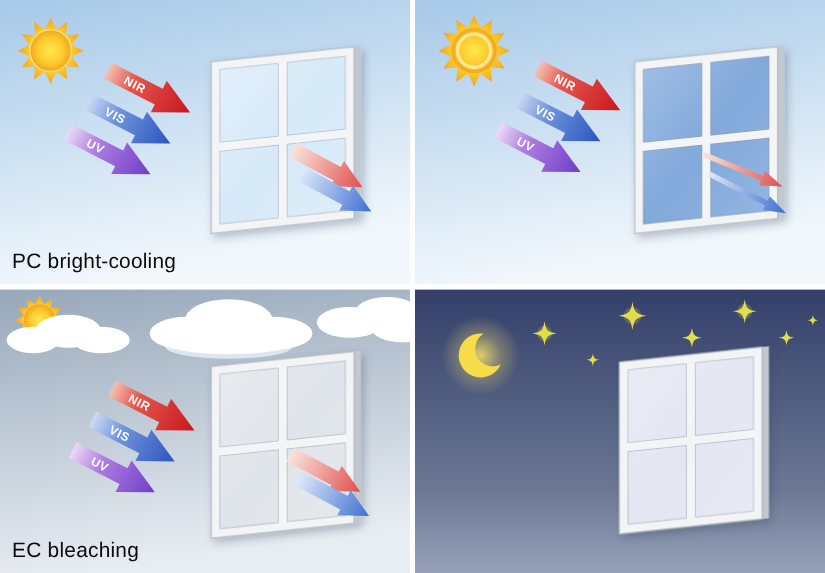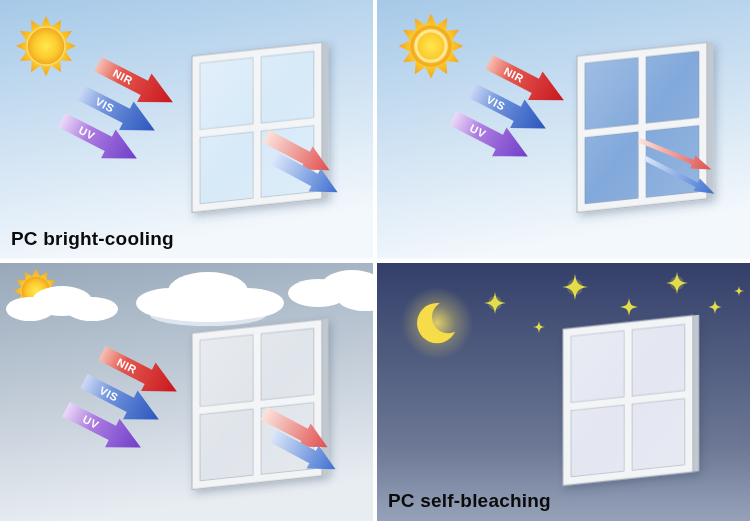--- a/index.html
+++ b/index.html
@@ -15,21 +15,21 @@
     display: grid;
     grid-template-columns: 1fr 1fr;
     grid-template-rows: 1fr 1fr;
     gap: 4px;
     background: #ffffff;
   }
   .panel { position: relative; margin: 0; overflow: hidden; }
   .panel-svg { position: absolute; inset: 0; width: 100%; height: 100%; display: block; }
   .caption {
     position: absolute; left: 11px; bottom: 9px;
-    font-size: 19px; font-weight: 700; color: #0b0b0b;
+    font-size: 19px; font-weight: 400; color: #0b0b0b;
     letter-spacing: 0.2px; white-space: nowrap;
   }
   .arrow-label {
     font-family: "Liberation Sans", sans-serif;
     font-size: 11px; font-weight: 700; fill: #ffffff; letter-spacing: 0.6px;
   }
 </style>
 </head>
 <body>
 
@@ -232,20 +232,21 @@
         </g>
         <rect x="8" y="8" width="114" height="140" fill="url(#g-glass)" opacity="0.5"></rect>
       </g>
       <g transform="translate(264,150) rotate(28)">
         <use href="#arrow-med" fill="url(#g-theat)"></use>
       </g>
       <g transform="translate(272,172) rotate(28)">
         <use href="#arrow-med" fill="url(#g-tlight)"></use>
       </g>
     </svg>
+    <figcaption class="caption">EC bleaching</figcaption>
   </figure>
 
   <figure class="panel">
     <svg class="panel-svg" viewBox="0 0 373 258" preserveAspectRatio="none">
       <rect x="0" y="0" width="373" height="258" fill="url(#g-skynight)"></rect>
       <g transform="translate(60,60)">
         <circle r="36" fill="url(#g-moonglow)"></circle>
         <g mask="url(#moon-mask)">
           <circle r="20" fill="#f7dc4a"></circle>
         </g>
@@ -281,16 +282,15 @@
         <rect x="0" y="0" width="130" height="156" fill="#f2f4f6" stroke="#aeb5bd" stroke-width="1"></rect>
         <g stroke="#a3aab8" stroke-width="0.6">
           <rect x="8" y="8" width="53" height="66" fill="#e3e6f1"></rect>
           <rect x="69" y="8" width="53" height="66" fill="#e3e6f1"></rect>
           <rect x="8" y="82" width="53" height="66" fill="#e3e6f1"></rect>
           <rect x="69" y="82" width="53" height="66" fill="#e3e6f1"></rect>
         </g>
         <rect x="8" y="8" width="114" height="140" fill="url(#g-glass)" opacity="0.4"></rect>
       </g>
     </svg>
-    <figcaption class="caption">PC self-bleaching</figcaption>
   </figure>
 
 </div>
 
 </body></html>

